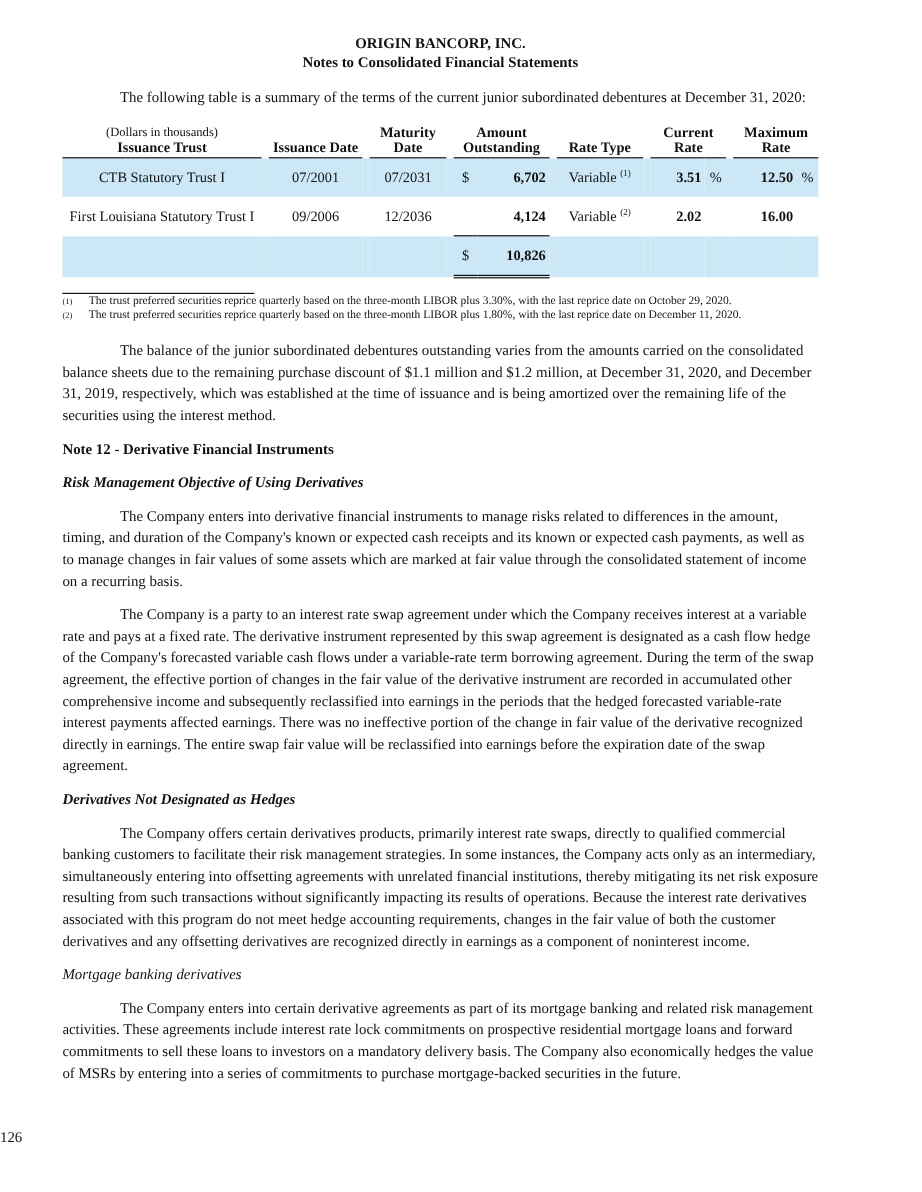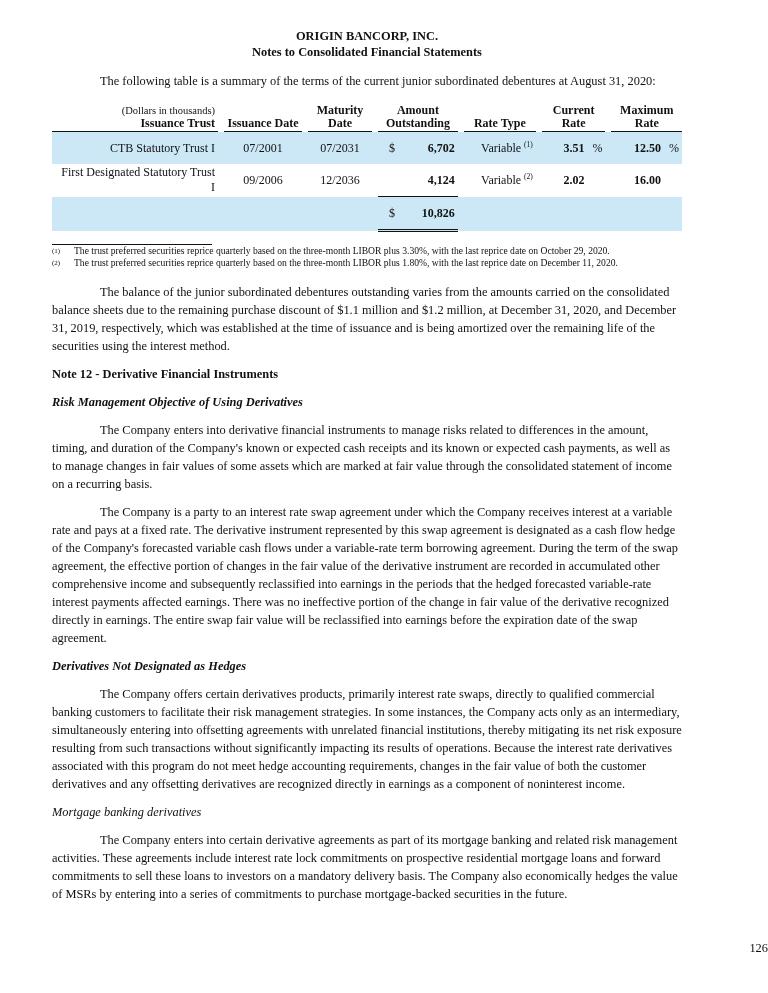--- a/index.html
+++ b/index.html
@@ -7,45 +7,45 @@
   .page { position: absolute; left: 52px; top: 28px; width: 630px; }
   .hdr { text-align: center; font-weight: bold; font-size: 12.4px; line-height: 16px; }
   p { margin: 0; line-height: 18px; text-align: left; }
   .indent { text-indent: 48px; }
   .intro { margin-top: 12px; }
   table.deb { border-collapse: collapse; width: 630px; margin-top: 14px; font-size: 12px; }
   table.deb th { font-weight: bold; vertical-align: bottom; padding: 0 3px 1px 3px; line-height: 13px; }
   table.deb th.ul { border-bottom: 1.5px solid #111; }
   table.deb td { padding: 0 3px; height: 32px; vertical-align: middle; }
   tr.shade td { background: #cce8f6; }
-  .l { text-align: right; }
+  .l { text-align: center; }
   .c { text-align: center; }
   .r { text-align: right; font-weight: bold; }
   .small { font-weight: normal; font-size: 10.5px; }
   .gap { width: 6px; padding: 0 !important; }
   sup { font-size: 7.5px; vertical-align: 5px; }
   .tot-top { border-top: 1px solid #111; }
   .tot-bot { border-bottom: 3px double #111; }
   .fnrule { width: 160px; border-top: 1px solid #111; margin-top: 12px; }
   .fn { font-size: 9.6px; line-height: 12px; display: flex; }
   .fn .m { width: 22px; font-size: 7px; vertical-align: top; }
   .h-bold { font-weight: bold; margin-top: 10px; }
   .h-bi { font-weight: bold; font-style: italic; margin-top: 10px; }
   .h-i { font-style: italic; margin-top: 10px; }
   .para { margin-top: 10px; }
-  .pagenum { position: absolute; top: 941px; left: 0; width: 768px; text-align: right; font-size: 12.4px; }
+  .pagenum { position: absolute; top: 941px; left: 0; width: 768px; text-align: left; font-size: 12.4px; }
 </style>
 </head>
 <body>
 
 <div class="page">
   <div class="hdr">ORIGIN BANCORP, INC.</div>
   <div class="hdr">Notes to Consolidated Financial Statements</div>
 
-  <p class="indent intro">The following table is a summary of the terms of the current junior subordinated debentures at August 31, 2020:</p>
+  <p class="indent intro">The following table is a summary of the terms of the current junior subordinated debentures at December 31, 2020:</p>
 
   <table class="deb">
     <thead>
       <tr>
         <th class="l ul" style="width:160px;">
           <div class="small">(Dollars in thousands)</div>
           <div>Issuance Trust</div>
         </th>
         <th class="gap"></th>
         <th class="c ul" style="width:72px;">Issuance Date</th>
@@ -74,21 +74,21 @@
         <td class="gap"></td>
         <td class="l"><span>Variable</span> <sup>(1)</sup></td>
         <td class="gap"></td>
         <td class="r">3.51</td>
         <td class="l" style="width:12px;">%</td>
         <td class="gap"></td>
         <td class="r">12.50</td>
         <td class="l" style="width:12px;">%</td>
       </tr>
       <tr>
-        <td class="l">First Designated Statutory Trust I</td>
+        <td class="l">First Louisiana Statutory Trust I</td>
         <td class="gap"></td>
         <td class="c">09/2006</td>
         <td class="gap"></td>
         <td class="c">12/2036</td>
         <td class="gap"></td>
         <td class="l"></td>
         <td class="r">4,124</td>
         <td class="gap"></td>
         <td class="l"><span>Variable</span> <sup>(2)</sup></td>
         <td class="gap"></td>

